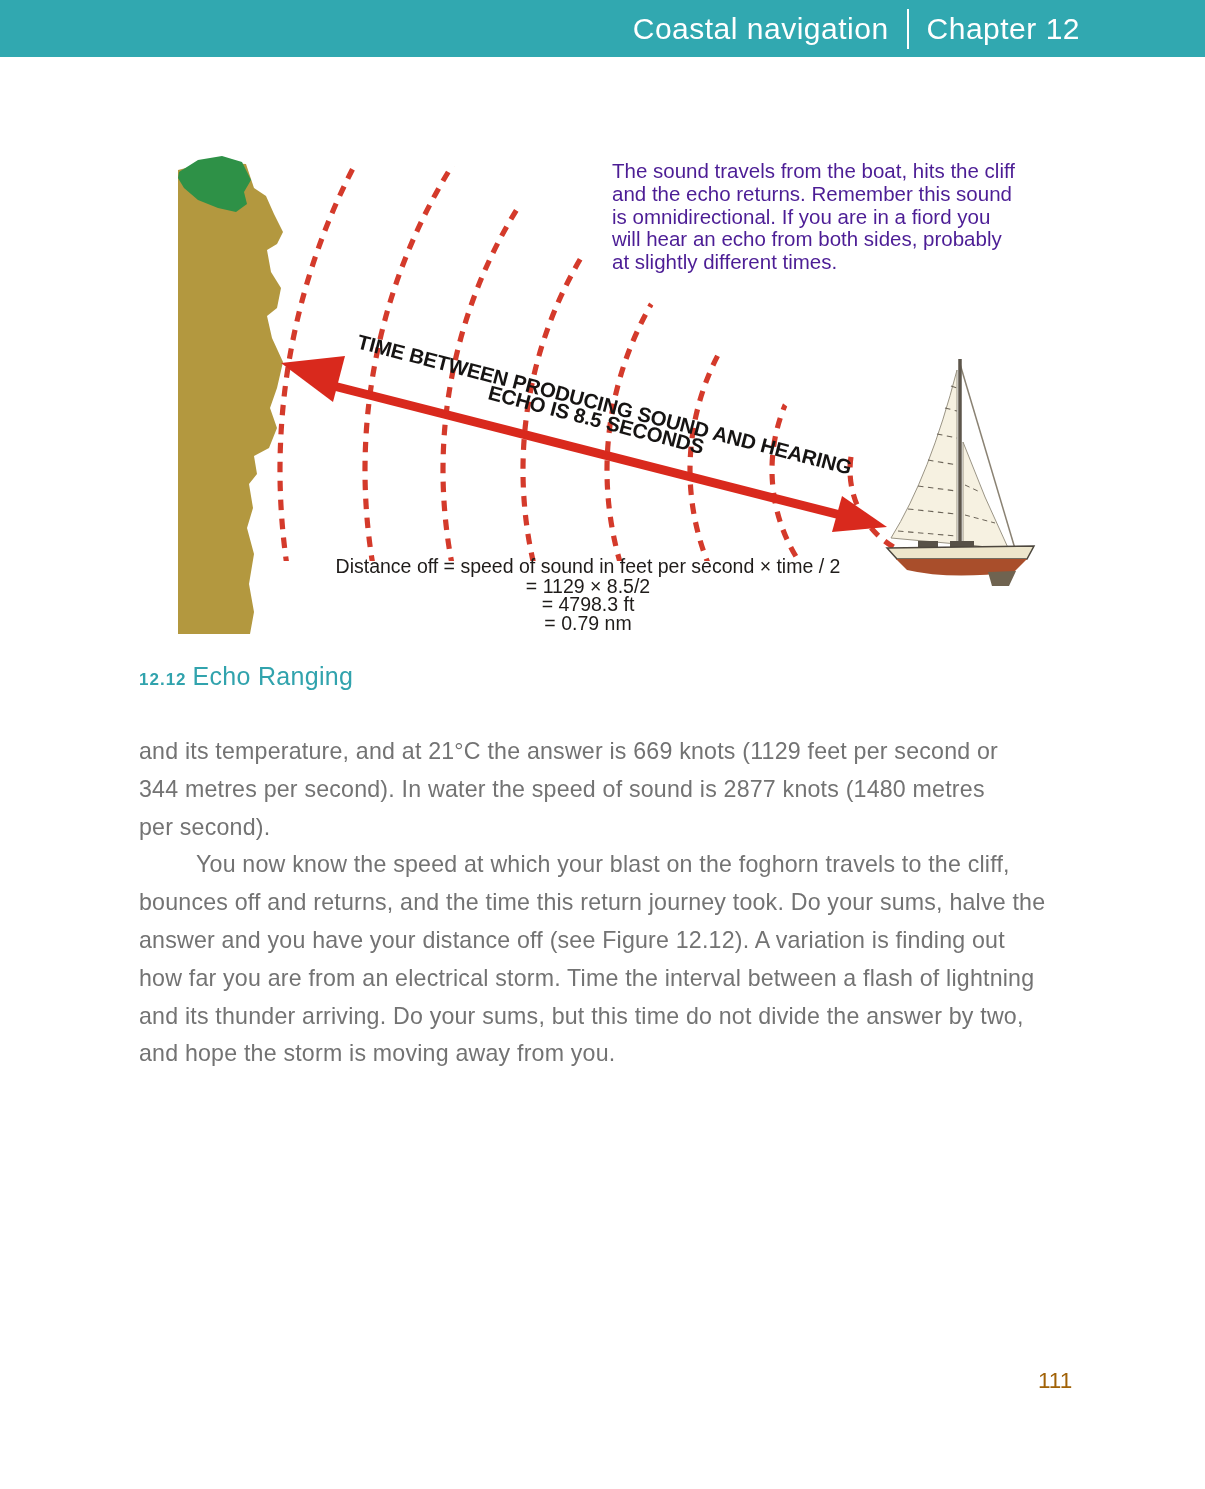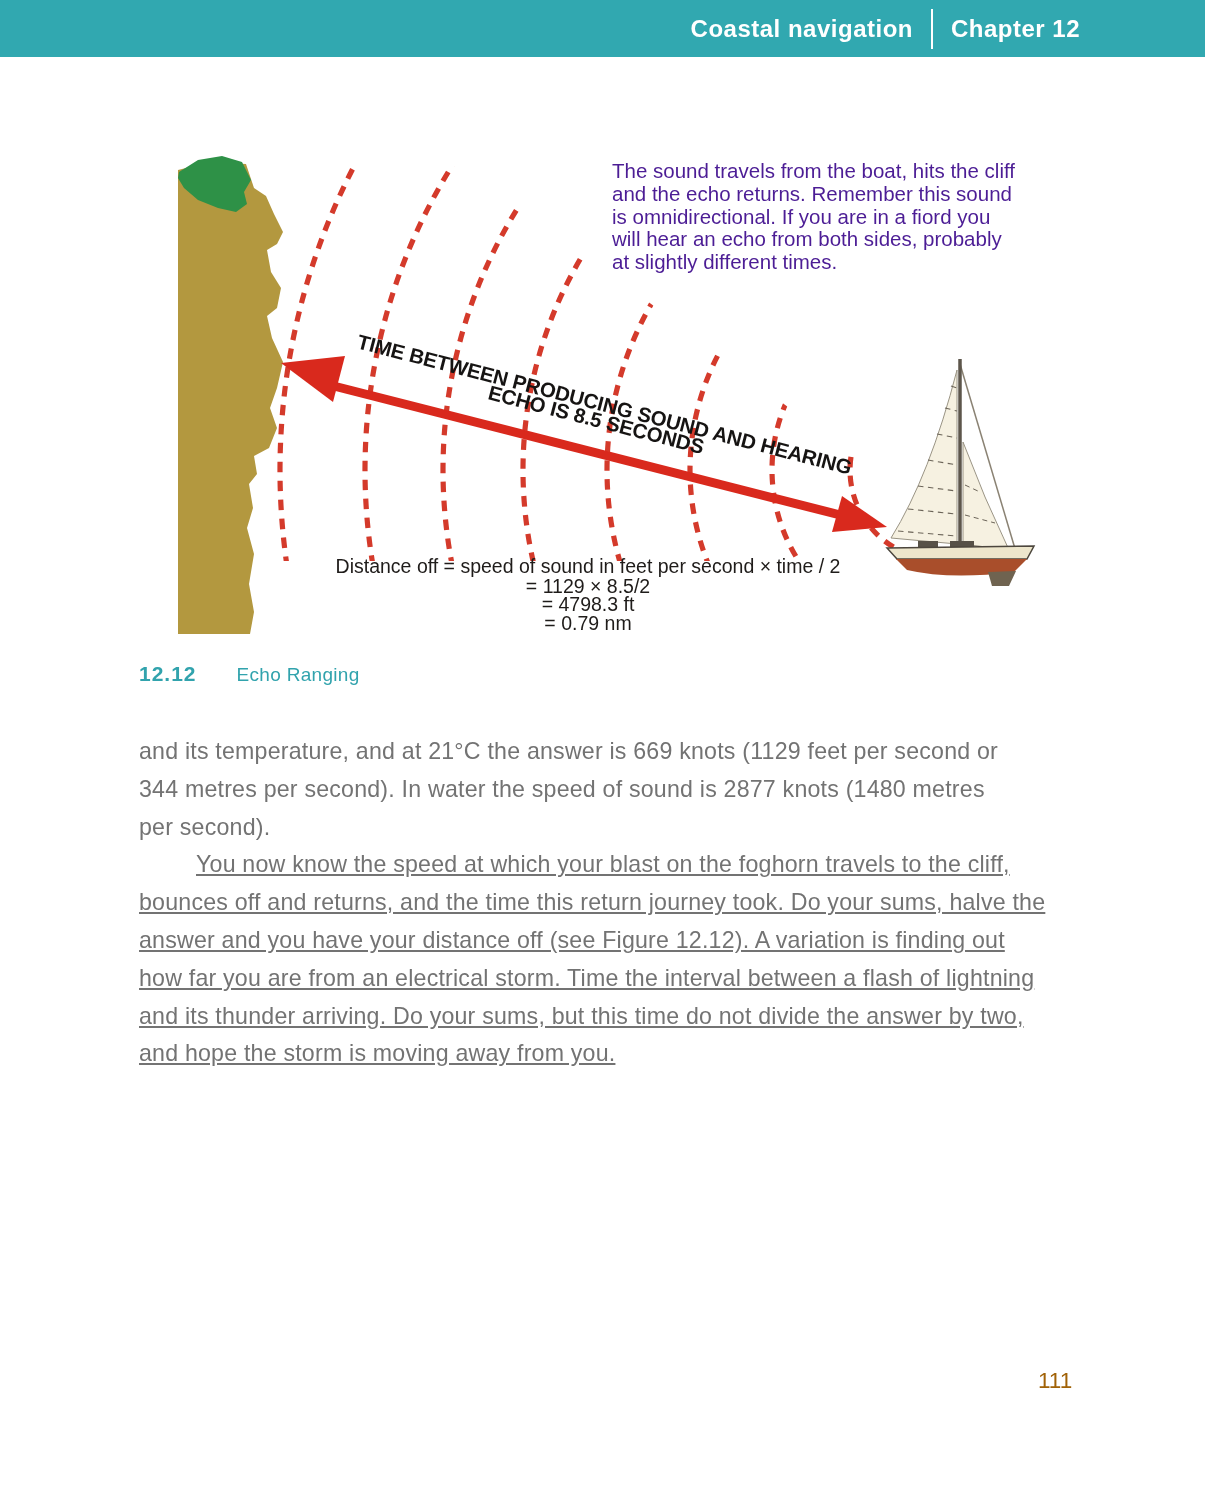--- a/index.html
+++ b/index.html
@@ -11,51 +11,51 @@
     overflow:hidden;
   }
   
   .header{
     position:absolute;left:0;top:0;width:1205px;height:57px;
     background:#31A8B0;
     display:flex;align-items:center;justify-content:flex-end;
     padding-right:125px;box-sizing:border-box;
   }
   .header .htext{
-    color:#ffffff;font-size:24px;font-weight:700;letter-spacing:0.5px;
+    color:#ffffff;font-size:30px;font-weight:400;letter-spacing:0.5px;
   }
   .header .hsep{
     display:inline-block;width:2px;height:40px;background:#ffffff;
     margin:0 18px;
   }
   
   .diagram{
     position:absolute;left:150px;top:140px;width:910px;height:520px;
   }
   .diagram svg{display:block;}
   .annotation{
     position:absolute;left:612px;top:160px;width:445px;
     font-size:20.5px;line-height:22.8px;color:#4c1d95;
     white-space:pre-line;
   }
   .caption{
     position:absolute;left:139px;top:662px;
     display:flex;align-items:baseline;
     color:#31A3AD;
   }
-  .caption .fig-num{font-weight:700;font-size:21px;letter-spacing:1px;text-align:right;}
-  .caption .fig-title{font-size:19px;margin-left:40px;letter-spacing:0.3px;}
+  .caption .fig-num{font-weight:700;font-size:17px;letter-spacing:1px;text-align:right;}
+  .caption .fig-title{font-size:25px;margin-left:6px;letter-spacing:0.3px;}
   
   .bodytext{
     position:absolute;left:139px;top:733px;width:945px;
     font-size:23.2px;line-height:37.8px;color:#737373;
     letter-spacing:0.2px;
   }
   .bodytext .para{white-space:pre-line;}
-  .bodytext .para.indent{text-indent:57px;text-decoration:underline;}
+  .bodytext .para.indent{text-indent:57px;}
   .pagenum{
     position:absolute;left:1038px;top:1368px;
     font-size:22.5px;color:#a16207;
   }
   
   .arrow-label{
     font-family:"Liberation Sans", sans-serif;
     font-weight:700;font-size:20.5px;fill:#161413;letter-spacing:-0.2px;
   }
   .formula{

